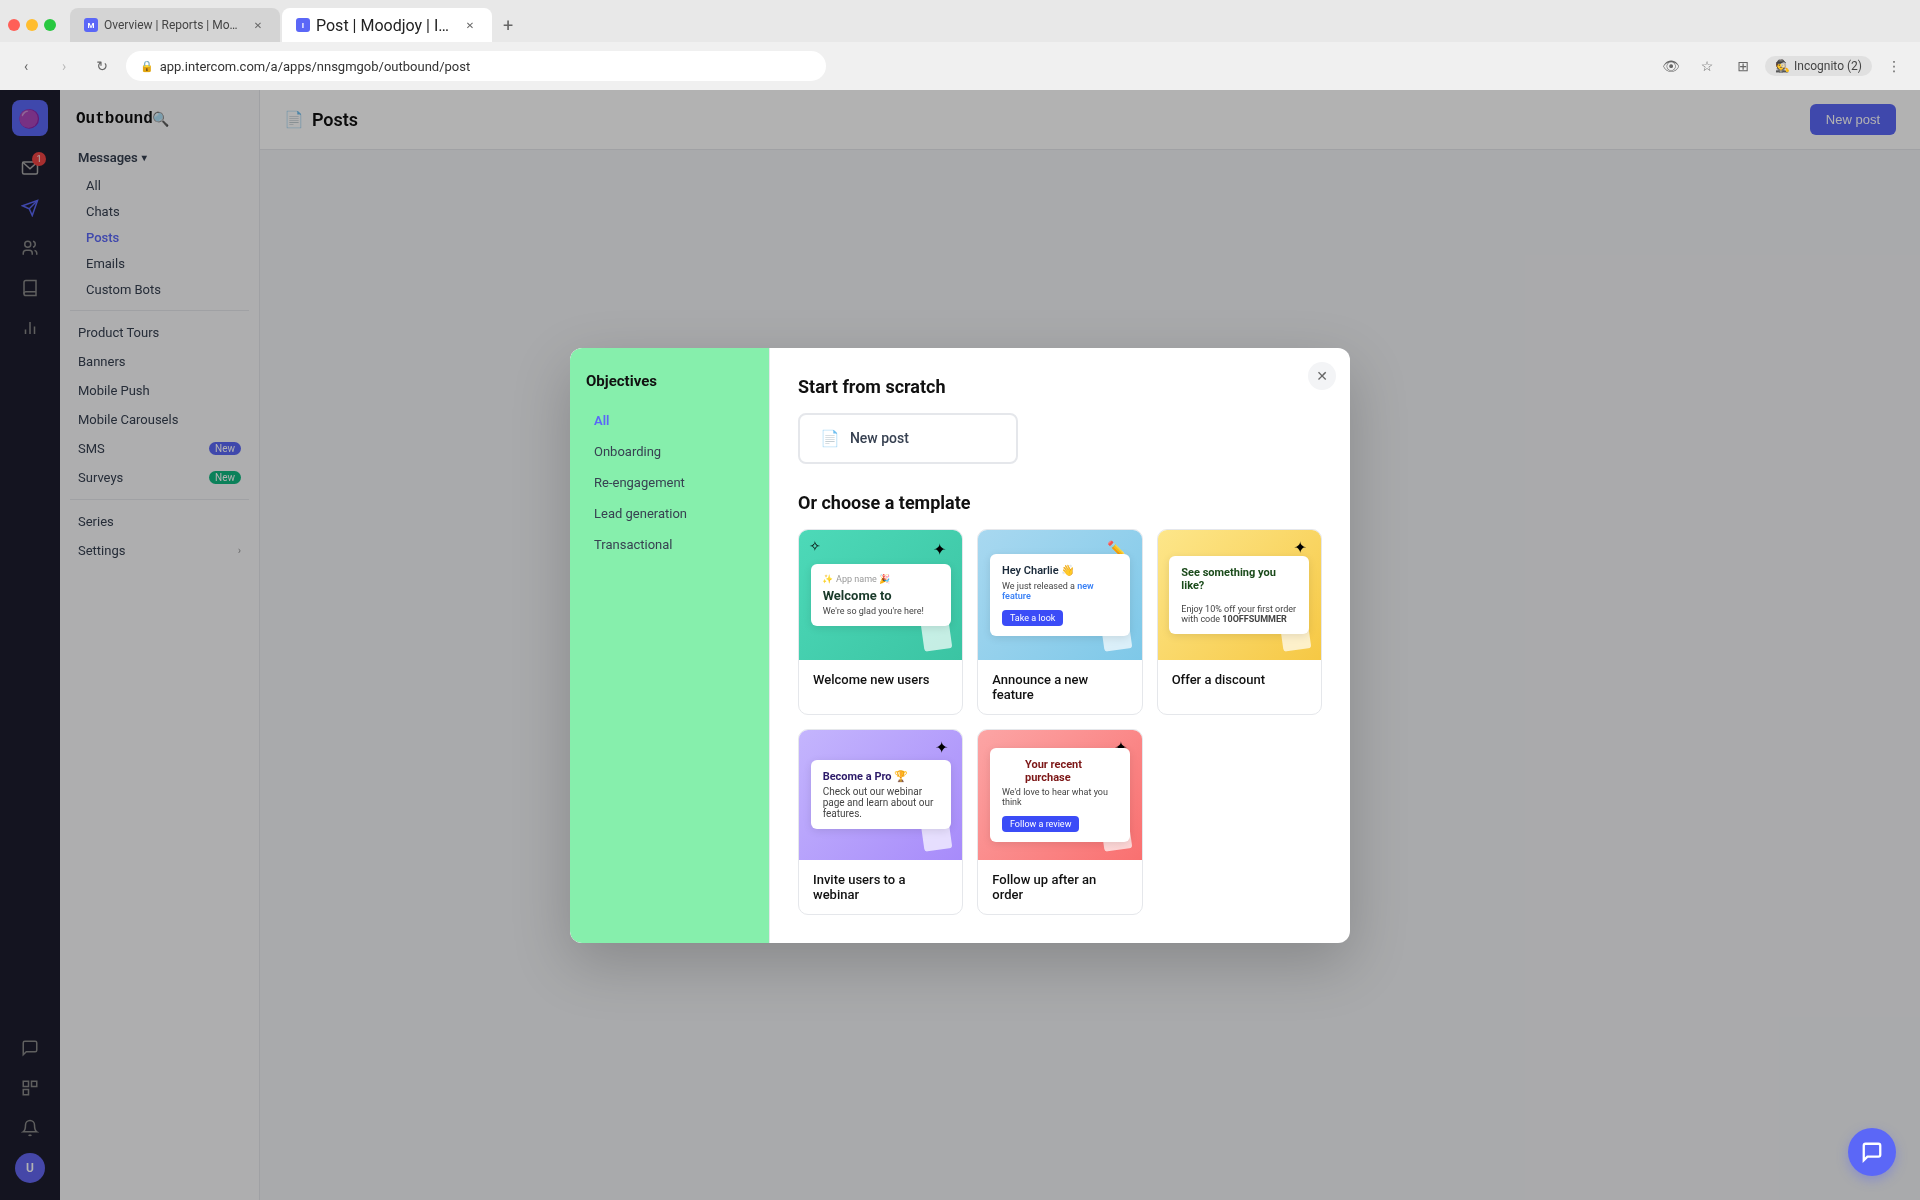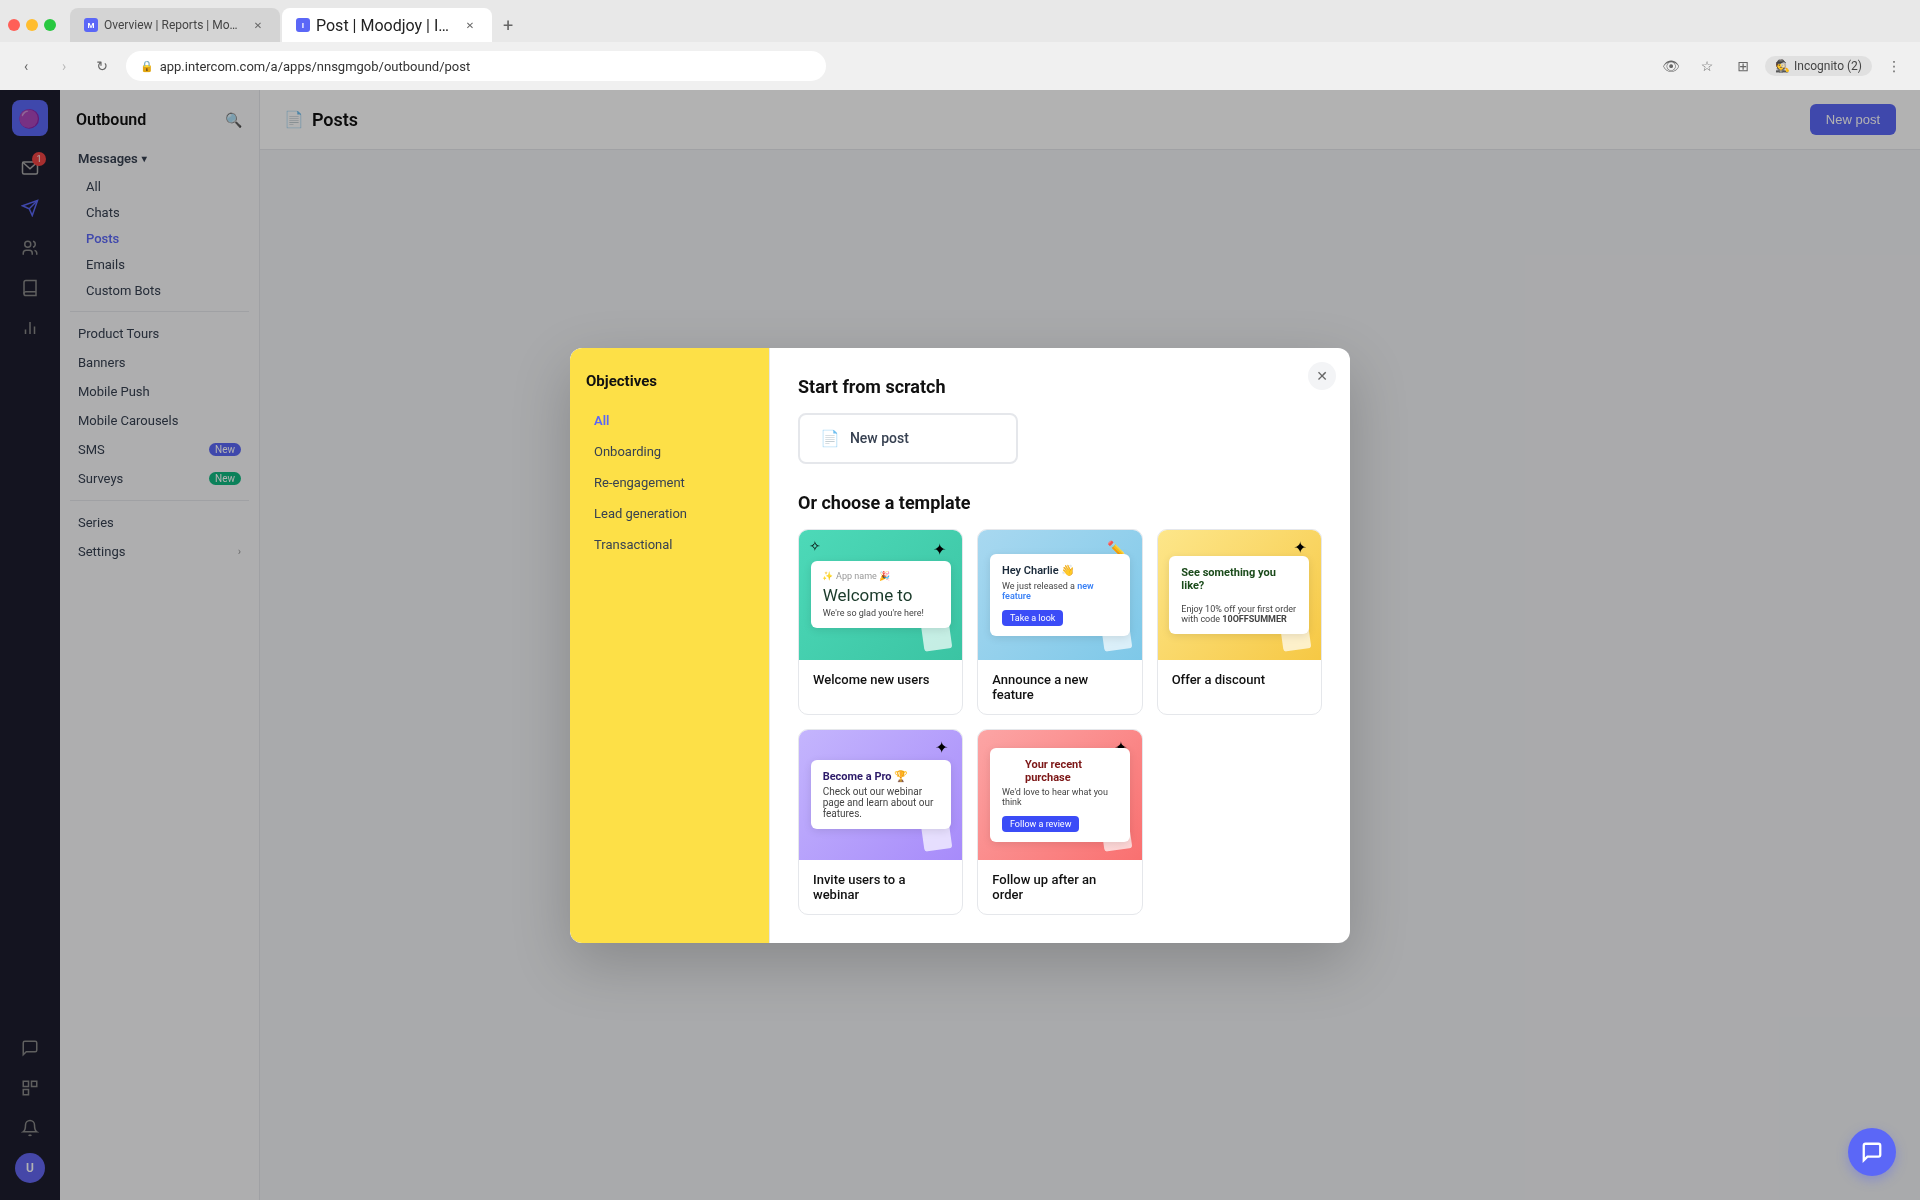--- a/index.html
+++ b/index.html
@@ -219,22 +219,23 @@
     .sidebar {
       width: 200px;
       background: #f9f9fb;
       border-right: 1px solid #e5e7eb;
       padding: 20px 0;
       flex-shrink: 0;
     }
     .sidebar-header {
       display: flex;
       align-items: center;
-      justify-content: space-between;
+      justify-content: flex-start;
       padding: 0 16px 16px;
+      font-family: Liberation Mono, monospace;
     }
     .sidebar-title {
       font-size: 16px;
       font-weight: 600;
       color: #111;
     }
     .sidebar-search-icon {
       color: #888;
       font-size: 14px;
       cursor: pointer;
@@ -371,21 +372,21 @@
       justify-content: center;
       font-size: 14px;
       color: #666;
       cursor: pointer;
       z-index: 10;
     }
 
     
     .modal-sidebar {
       width: 200px;
-      background: #fde047;
+      background: #86efac;
       border-right: 1px solid #e5e7eb;
       padding: 24px 0;
       flex-shrink: 0;
       border-radius: 12px 0 0 12px;
     }
     .modal-sidebar-title {
       font-size: 15px;
       font-weight: 700;
       color: #111;
       padding: 0 16px 16px;
@@ -707,21 +708,21 @@
 
       <div class="template-section-title">Or choose a template</div>
 
       <div class="template-grid">
 
         <div class="template-card">
           <div class="template-card-img tpl-welcome">
             <div style="position:relative;z-index:2;width:100%;height:100%;display:flex;align-items:center;justify-content:center;">
               <div class="tpl-main-card">
                 <div style="font-size:9px;color:#999;margin-bottom:4px;">✨ App name 🎉</div>
-                <div style="font-size:17px;font-weight:400;color:#1a3a2a;margin-bottom:3px;">Welcome to</div>
+                <div style="font-size:13px;font-weight:700;color:#1a3a2a;margin-bottom:3px;">Welcome to</div>
                 <div style="font-size:9px;color:#444;">We're so glad you're here!</div>
               </div>
             </div>
 
             <div style="position:absolute;bottom:10px;right:12px;width:28px;height:36px;background:white;border-radius:3px;opacity:0.7;transform:rotate(-8deg);"></div>
             <div style="position:absolute;top:10px;right:16px;font-size:16px;">✦</div>
             <div style="position:absolute;top:8px;left:10px;font-size:14px;">✧</div>
           </div>
           <div class="template-card-label">Welcome new users</div>
         </div>

